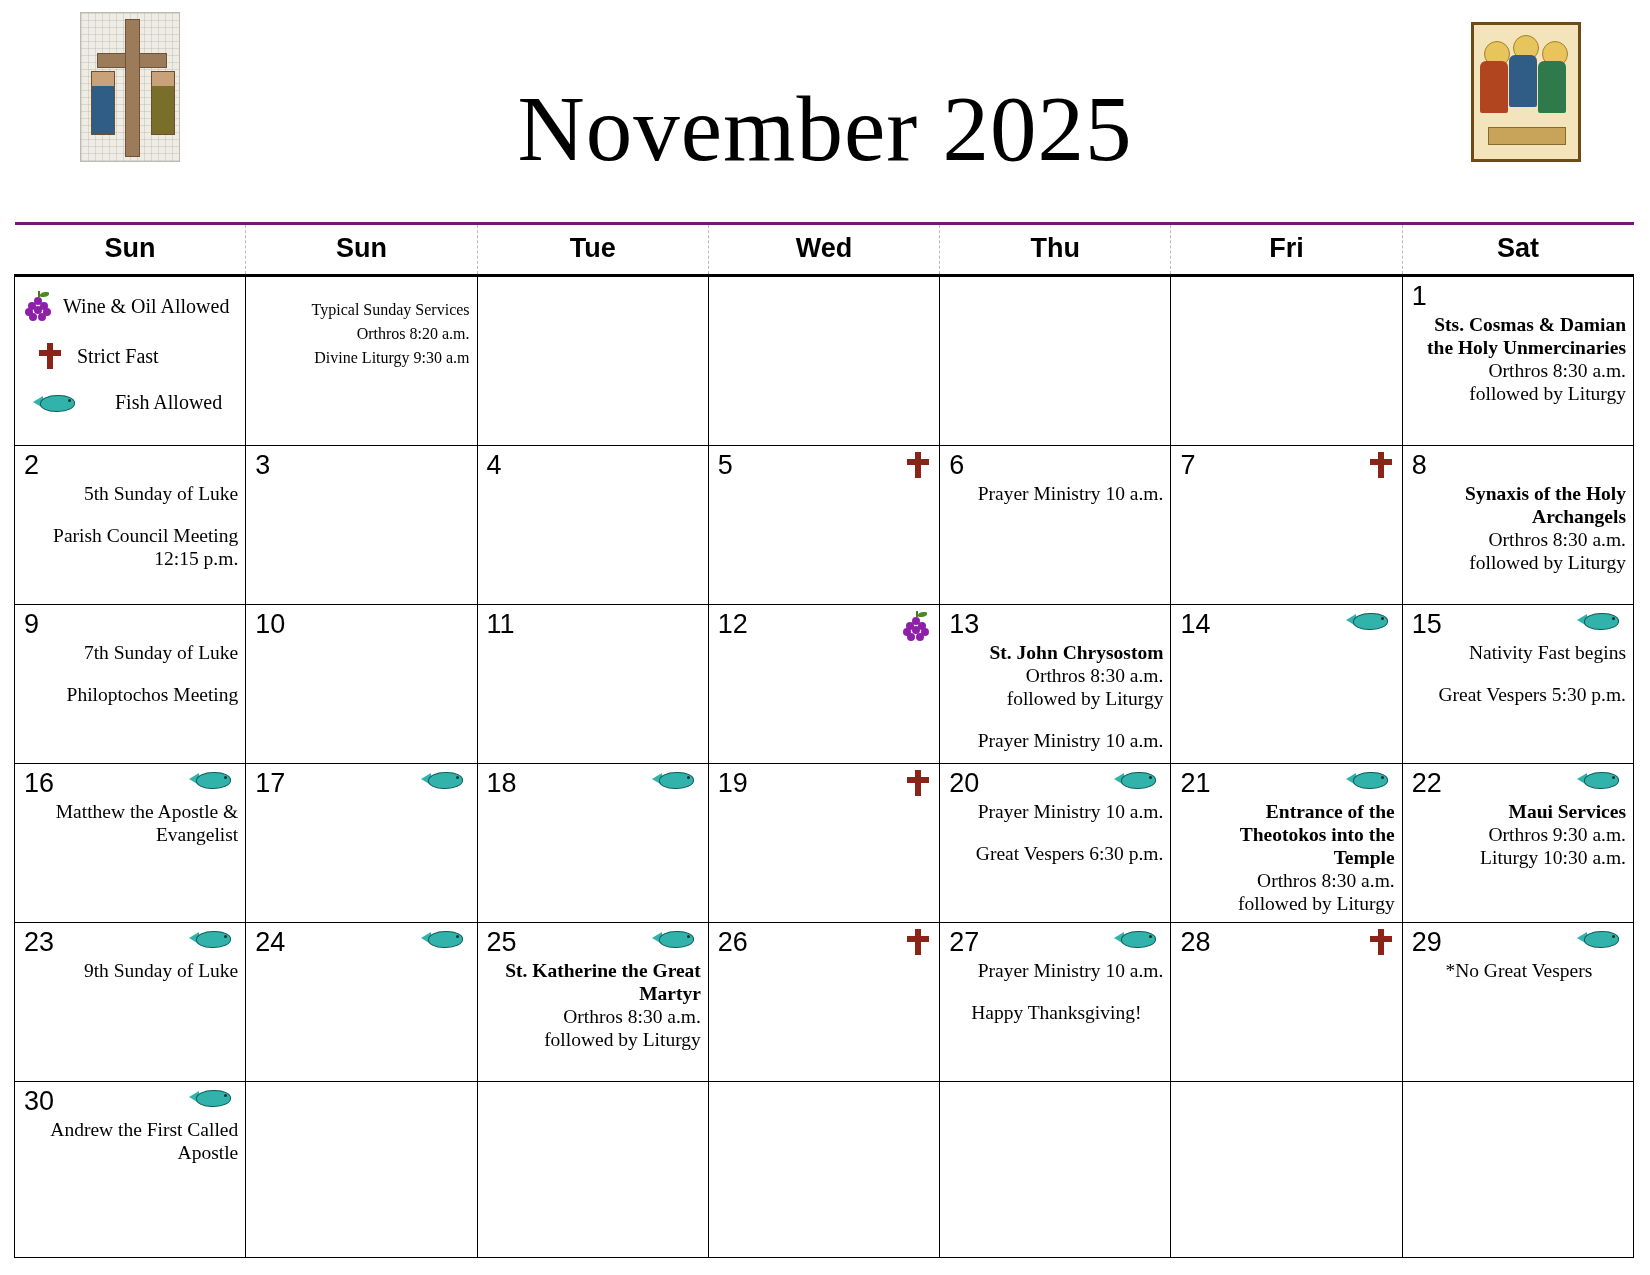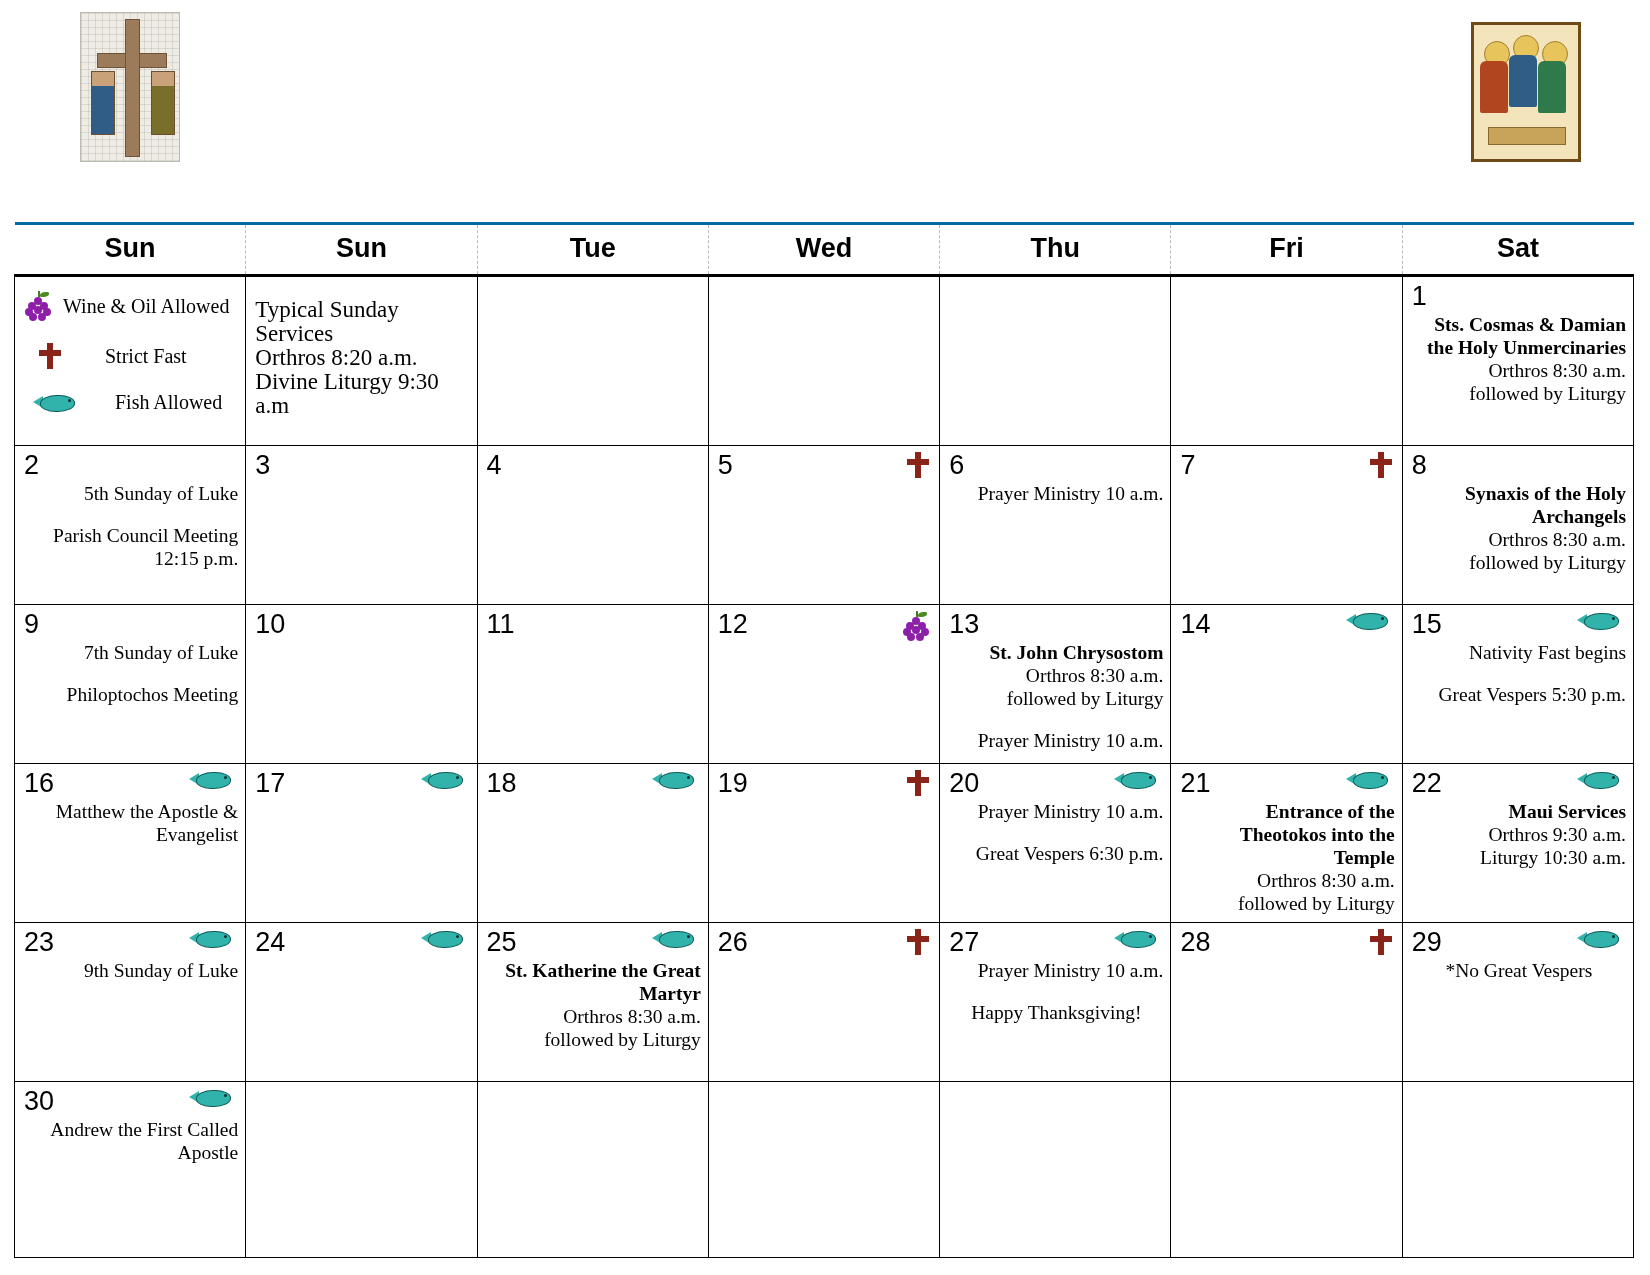--- a/index.html
+++ b/index.html
@@ -75,21 +75,21 @@
   table.cal thead th {
     font-family: "Liberation Sans", sans-serif;
     font-size: 27px;
     font-weight: bold;
     padding: 8px 0 10px 0;
     text-align: center;
     border-left: 1px dashed #b9b9b9;
     border-right: 1px dashed #b9b9b9;
   }
   table.cal thead tr {
-    border-top: 3px solid #0369a1;
+    border-top: 3px solid #701a75;
     border-bottom: 3px solid #000;
   }
   table.cal thead th:first-child { border-left: none; }
   table.cal thead th:last-child { border-right: none; }
 
   table.cal td {
     vertical-align: top;
     border: 1px solid #000;
     height: 158px;
     padding: 0;
@@ -132,30 +132,30 @@
   .legend { padding: 14px 8px 8px 10px; }
   .legend-row {
     display: flex;
     align-items: center;
     font-family: "Liberation Serif", serif;
     font-size: 20px;
     margin-bottom: 22px;
   }
   .legend-row .lbl { margin-left: 10px; }
   .legend-row.r1 .lbl { margin-left: 12px; }
-  .legend-row.r2 { padding-left: 14px; gap: 28px; }
+  .legend-row.r2 { padding-left: 14px; }
   .legend-row.r2 .lbl { margin-left: 16px; }
   .legend-row.r3 { padding-left: 8px; gap: 12px; }
   .legend-row.r3 .lbl { margin-left: 24px; }
 
   .sunday-note {
     font-family: "Liberation Serif", serif;
-    font-size: 23px;
+    font-size: 16px;
     line-height: 24px;
-    text-align: left;
+    text-align: right;
     padding-top: 17px;
   }
 
   
   .ico { display: inline-block; vertical-align: middle; }
 
   
   .ico-grapes { width: 26px; height: 30px; position: relative; }
   .ico-grapes .berry {
     position: absolute;
@@ -258,20 +258,21 @@
   <div class="header">
     <div class="icon-cross-img">
       <div class="cross-art">
         <div class="ch"></div>
         <div class="cv"></div>
         <div class="fig l"></div>
         <div class="fig r"></div>
       </div>
     </div>
 
+    <h1 class="title">November 2025</h1>
 
     <div class="icon-trinity-img">
       <div class="trinity-art">
         <div class="halo" style="left:10px;top:16px;"></div>
         <div class="halo" style="left:39px;top:10px;"></div>
         <div class="halo" style="left:68px;top:16px;"></div>
         <div class="robe" style="left:6px;top:36px;background:#b1451f;"></div>
         <div class="robe" style="left:35px;top:30px;background:#2f5d86;"></div>
         <div class="robe" style="left:64px;top:36px;background:#2f7a4a;"></div>
         <div class="tbl"></div>

